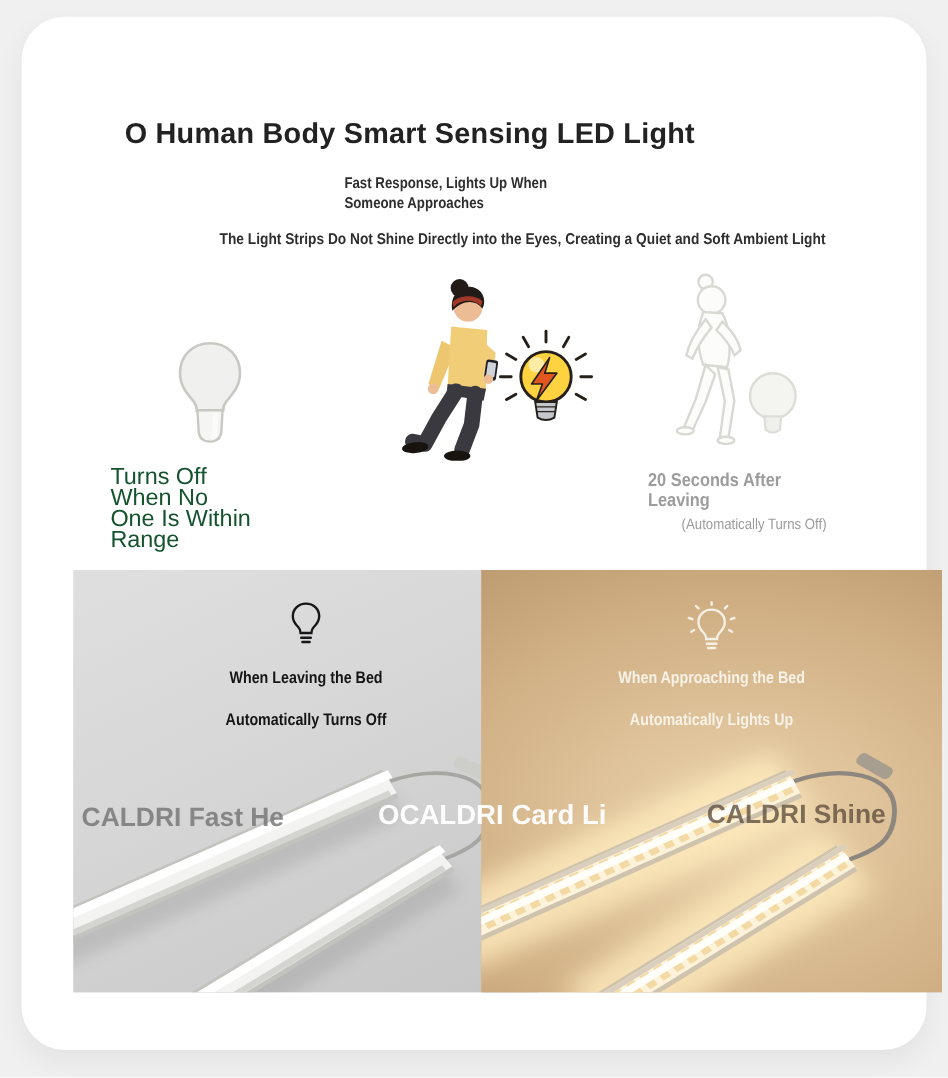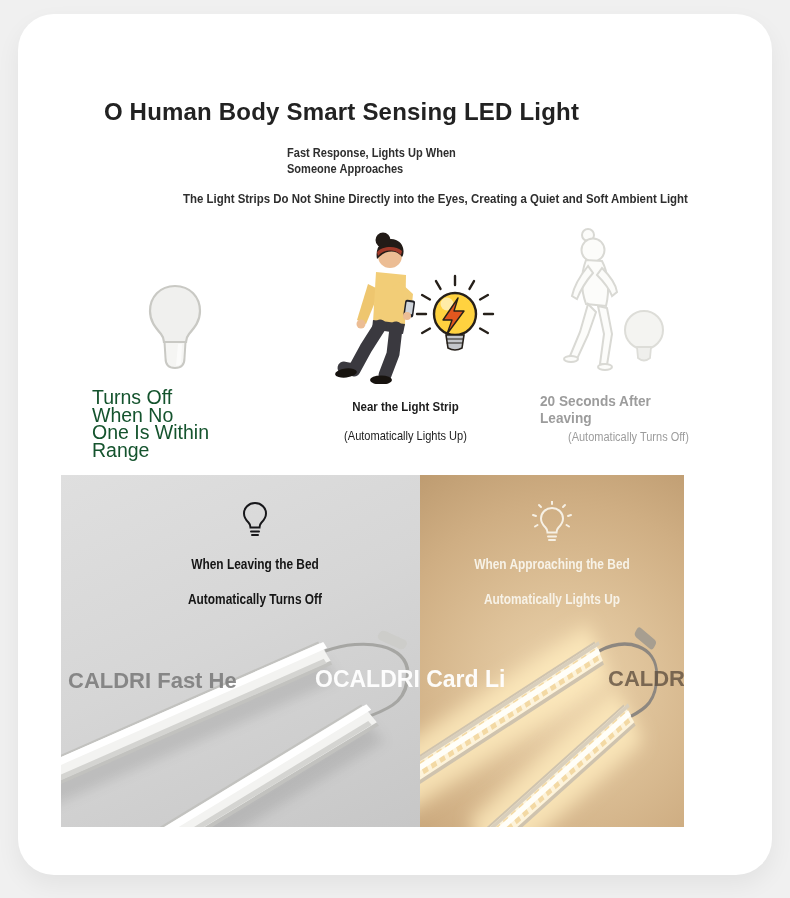--- a/index.html
+++ b/index.html
@@ -19,21 +19,21 @@
 
   .f1-cap{left:74px;top:375px;width:122px;font-size:19.5px;font-weight:500;color:#14532d;line-height:17.5px;}
   .f2-cap{left:290px;top:385px;width:195px;text-align:center;color:#1c1c1c;}
   .f2-cap .l1{font-size:13.5px;font-weight:600;}
   .f2-cap .l2{font-size:13px;font-weight:500;margin-top:14px;}
   .f3-cap1{left:522px;top:378px;width:140px;font-size:15.5px;font-weight:600;color:#9c9c9c;line-height:17px;}
   .f3-cap2{left:550px;top:416px;font-size:12.5px;font-weight:500;color:#9c9c9c;}
 
   .panel{position:absolute;top:461px;width:388px;height:352px;overflow:hidden;}
   .panel-off{left:43px;background:linear-gradient(155deg,#dfdfdf 0%,#d6d6d6 45%,#c6c6c6 100%);}
-  .panel-on{left:402px;width:264px;
+  .panel-on{left:383px;width:384px;
      background:radial-gradient(130% 100% at 55% 60%, #ecd4ad 0%, #cfae83 52%, #a9855a 100%);}
   .strips{position:absolute;left:0;top:0;width:100%;height:100%;}
   .panel-icon{position:absolute;left:0;right:0;top:26px;text-align:center;}
   .pcap1{position:absolute;left:0;right:0;top:81px;text-align:center;font-size:14px;font-weight:700;}
   .pcap2{position:absolute;left:0;right:0;top:116px;text-align:center;font-size:14px;font-weight:700;}
   .panel-off .pcap1,.panel-off .pcap2{color:#151515;}
   .panel-on .pcap1,.panel-on .pcap2{color:#f7f2e7;}
   .wm{font-size:22px;font-weight:700;white-space:nowrap;}
   .wm-left{left:7px;top:193px;color:rgba(120,120,120,0.85);}
   .wm-right{left:188px;top:191px;color:rgba(96,80,64,0.8);}
@@ -95,24 +95,20 @@
           <line x1="150.1" y1="96.5" x2="157.9" y2="101"></line>
         </g>
         <circle cx="125" cy="82" r="21" fill="#ffd23f" stroke="#26201a" stroke-width="2.4"></circle>
         <circle cx="117" cy="72" r="6.5" fill="#ffeeb2" opacity="0.9"></circle>
         <path d="M128 66 L113 88 L122 88 L117 102 L134 79 L124 79 Z" fill="#e2571f" stroke="#26201a" stroke-width="1.4" stroke-linejoin="round"></path>
         <path d="M116 103 L134 103 L132 116 Q125 120 118 116 Z" fill="#c3c6ca" stroke="#26201a" stroke-width="1.6"></path>
         <line x1="116.5" y1="107" x2="133" y2="107" stroke="#26201a" stroke-width="1.1"></line>
         <line x1="117" y1="111" x2="132.5" y2="111" stroke="#26201a" stroke-width="1.1"></line>
       </g>
     </svg>
-    <div class="abs f2-cap">
-      <div class="l1 cx85c">Near the Light Strip</div>
-      <div class="l2 cx85c">(Automatically Lights Up)</div>
-    </div>
 
     <svg class="abs" style="left:542px;top:212px;" width="110" height="152" viewBox="0 0 110 152">
       <g fill="#fcfcfa" stroke="#d9d9d4" stroke-width="2">
         <circle cx="28" cy="9" r="6"></circle>
         <circle cx="33" cy="24" r="11.5"></circle>
         <path d="M26 34 C20 50 21 64 26 78 L46 80 C50 64 48 46 42 35 Z"></path>
         <path d="M28 40 C20 50 14 60 12 70 L17 73 C21 63 27 54 33 47 Z"></path>
         <path d="M42 42 C50 50 56 58 57 66 L52 70 C49 62 43 55 37 49 Z"></path>
         <path d="M28 78 L20 106 L10 130 L17 133 L28 109 L36 86 Z"></path>
         <path d="M38 80 L44 108 L40 138 L47 139 L52 108 L47 82 Z"></path>

